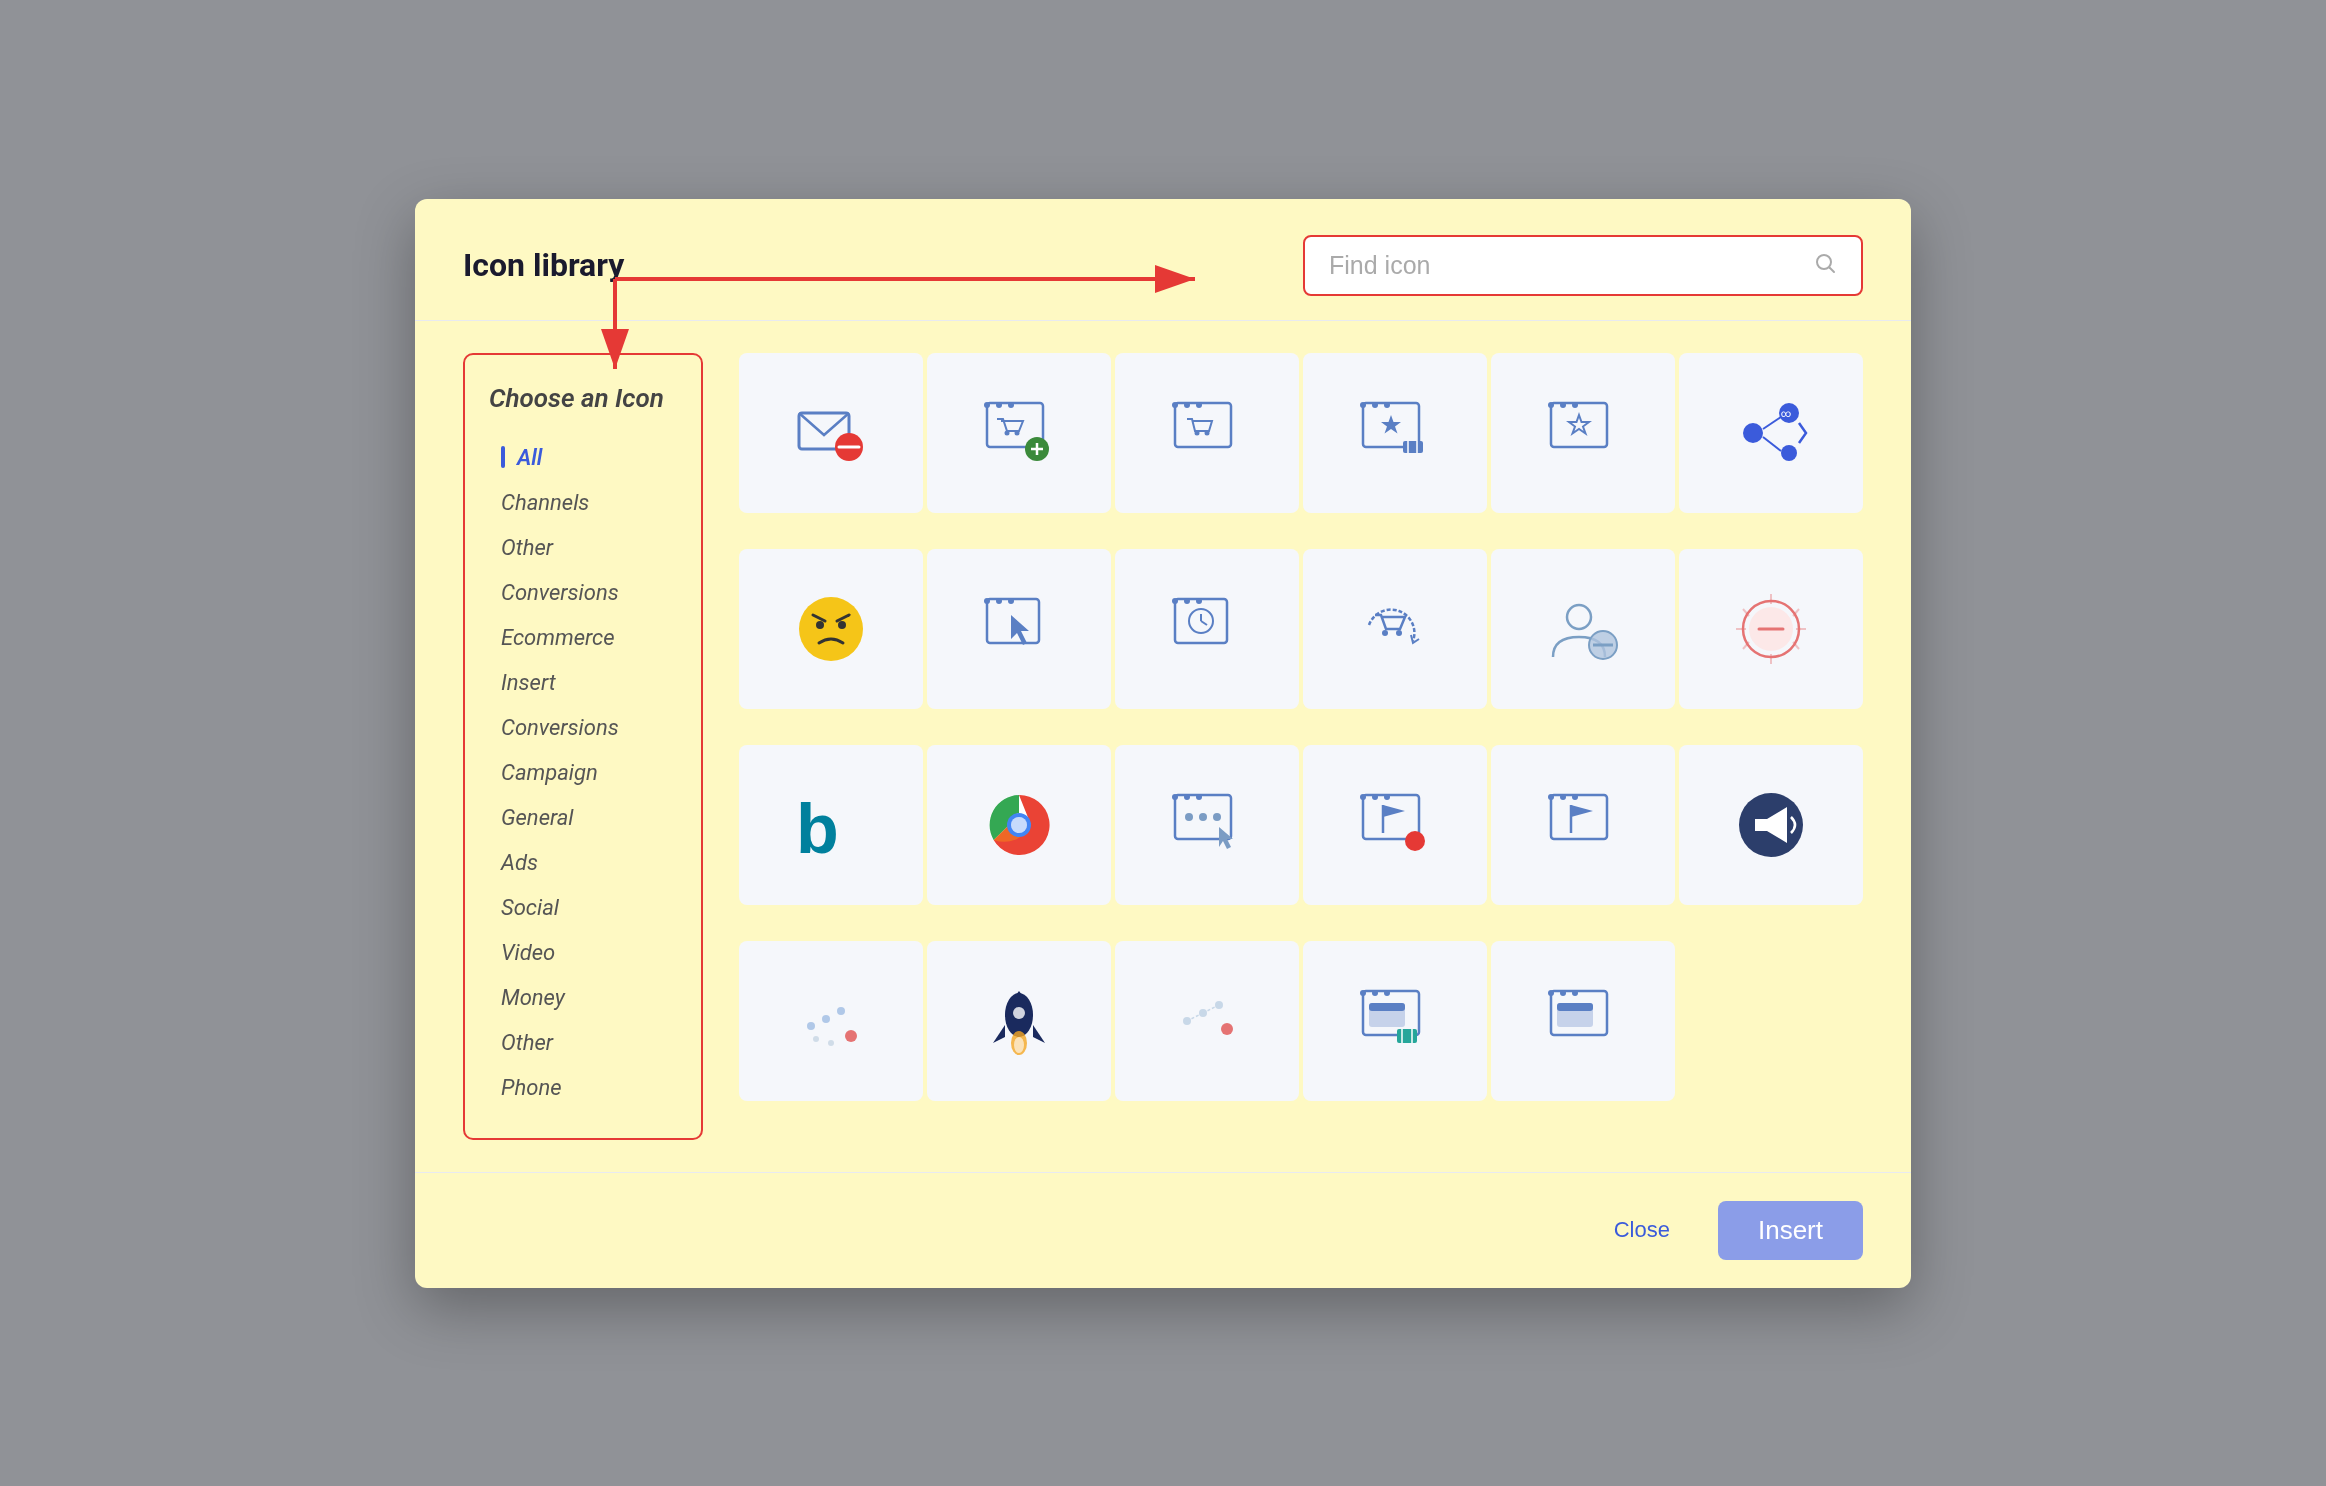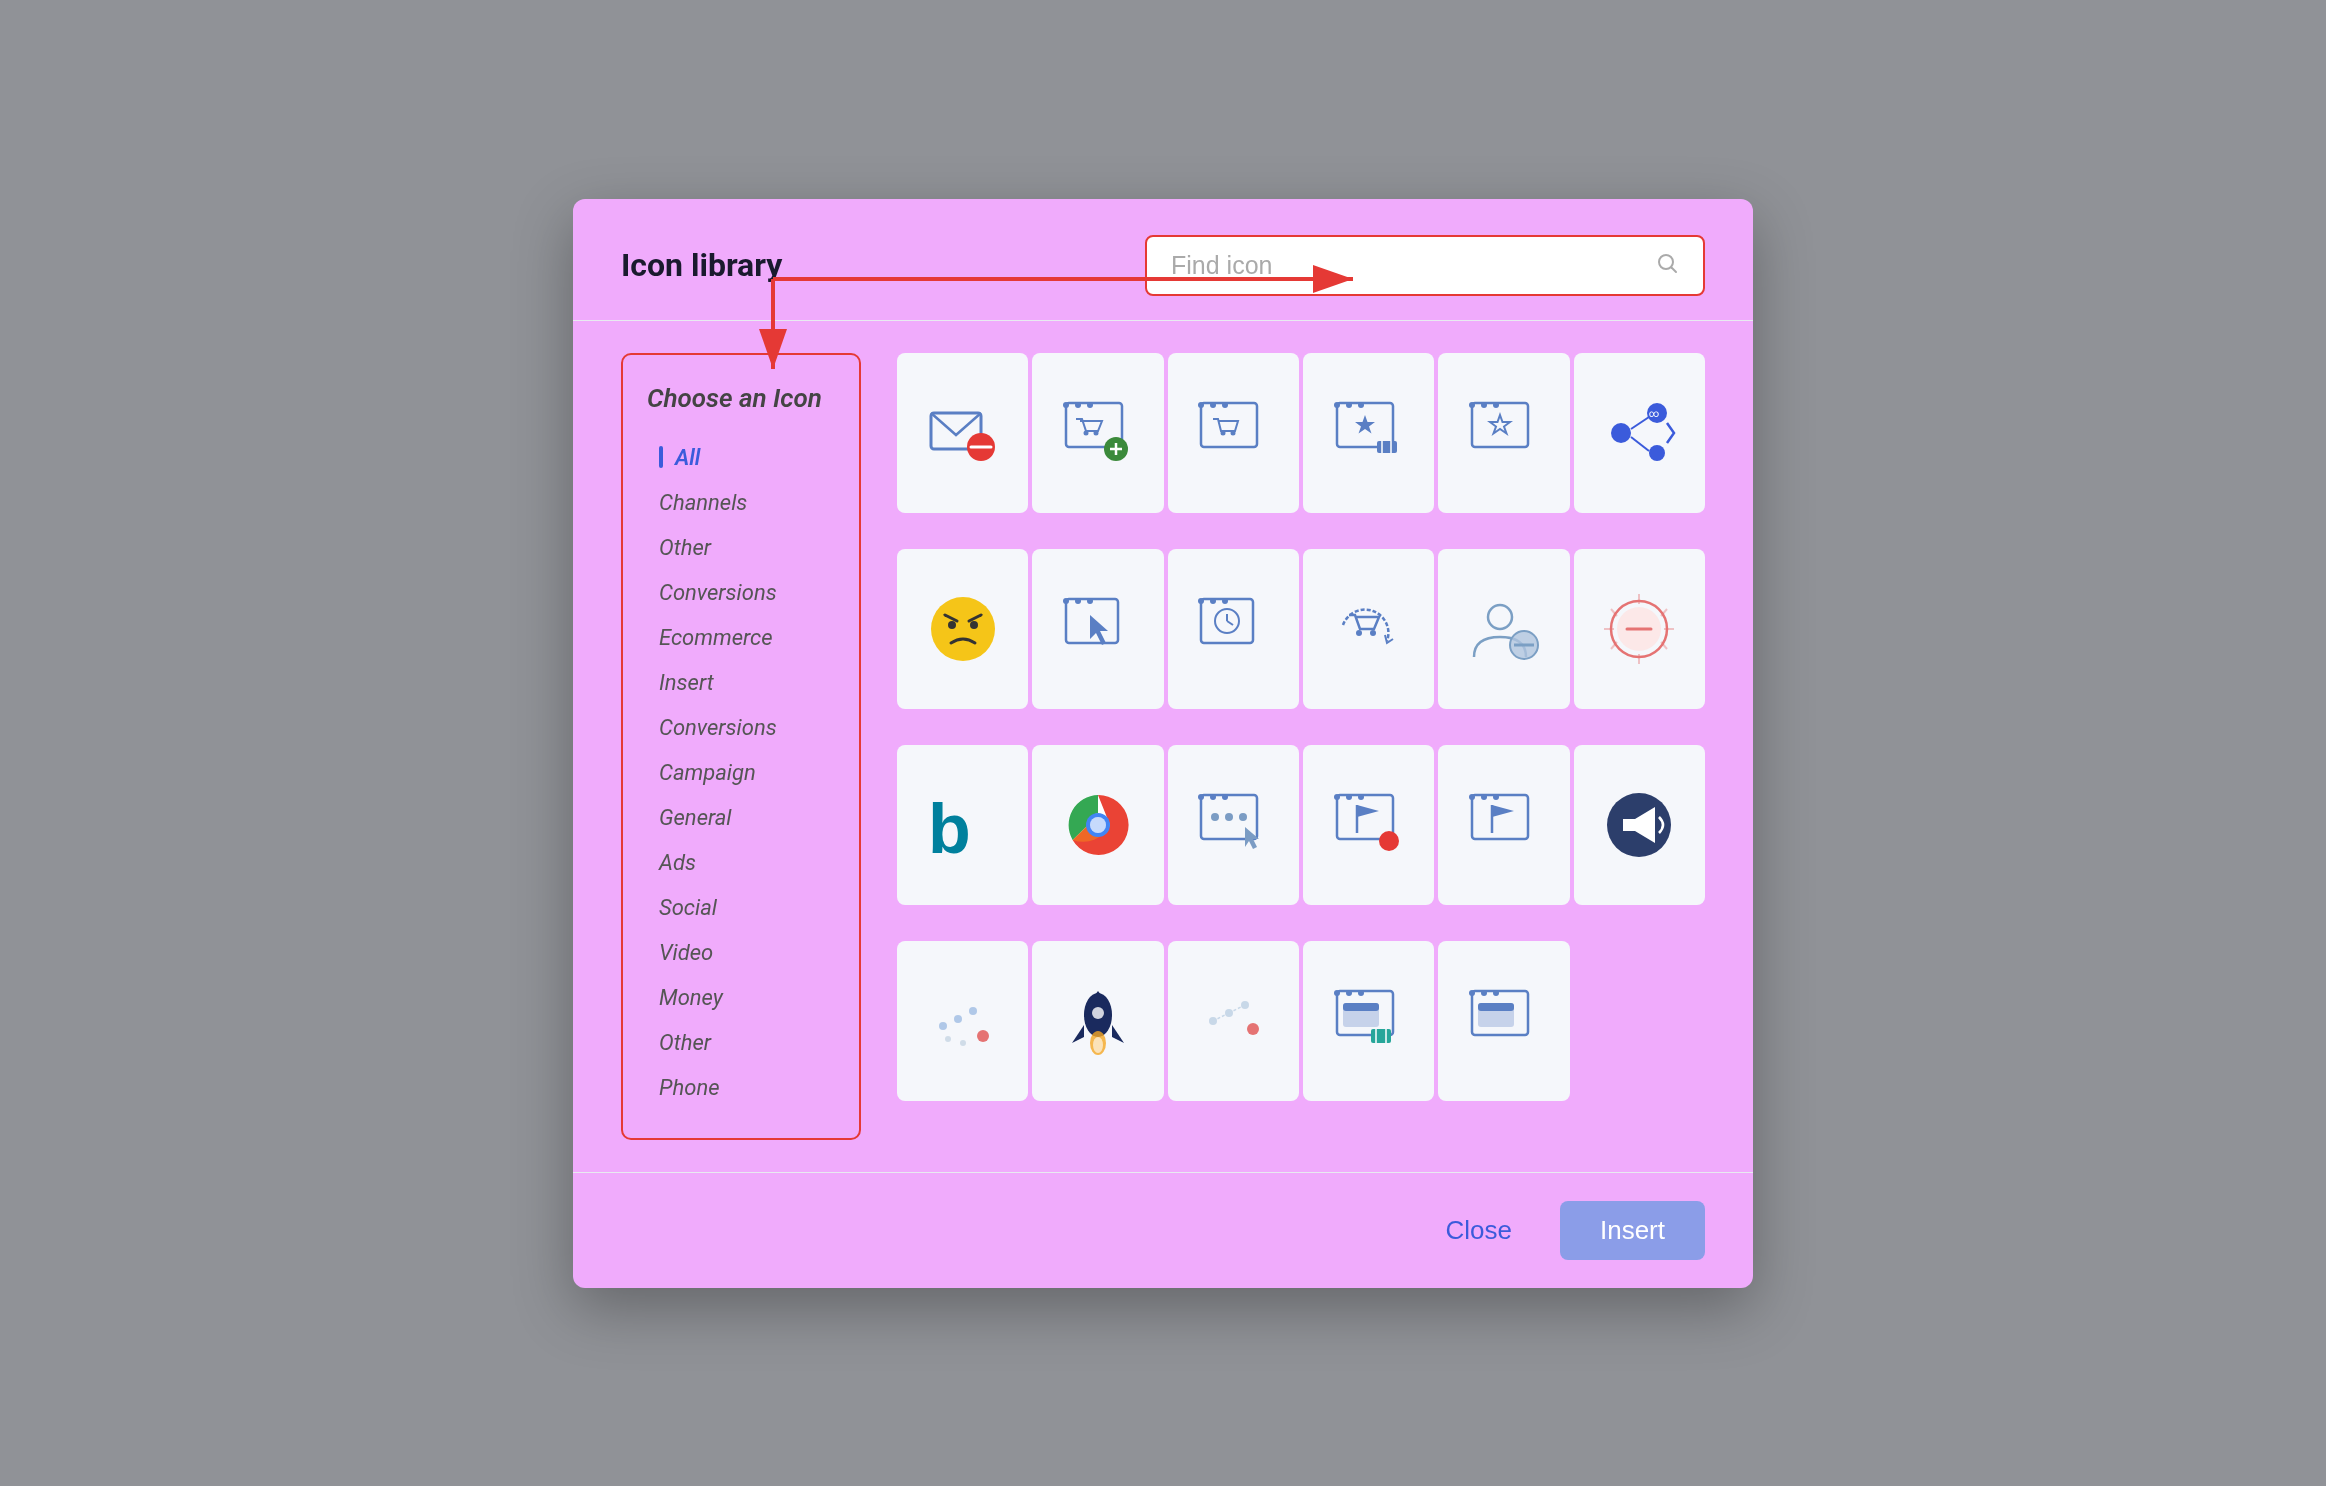--- a/index.html
+++ b/index.html
@@ -21,23 +21,23 @@
     .modal-overlay {
       position: absolute;
       inset: 0;
       background: rgba(0,0,0,0.35);
       display: flex;
       align-items: center;
       justify-content: center;
     }
 
     .modal {
-      background: #f0abfc;
+      background: #fef9c3;
       border-radius: 12px;
-      width: 1180px;
+      width: 1496px;
       min-height: 960px;
       display: flex;
       flex-direction: column;
       box-shadow: 0 20px 60px rgba(0,0,0,0.3);
       position: relative;
     }
 
     .modal-header {
       padding: 36px 48px 24px;
       border-bottom: 1px solid #e8eaf0;
@@ -162,21 +162,21 @@
       border-top: 1px solid #e8eaf0;
       display: flex;
       align-items: center;
       justify-content: flex-end;
       gap: 24px;
     }
 
     .btn-close {
       background: none;
       border: none;
-      font-size: 26px;
+      font-size: 22px;
       color: #3b5bdb;
       cursor: pointer;
       padding: 12px 24px;
     }
 
     .btn-insert {
       background: #8b9de8;
       color: white;
       border: none;
       border-radius: 8px;

